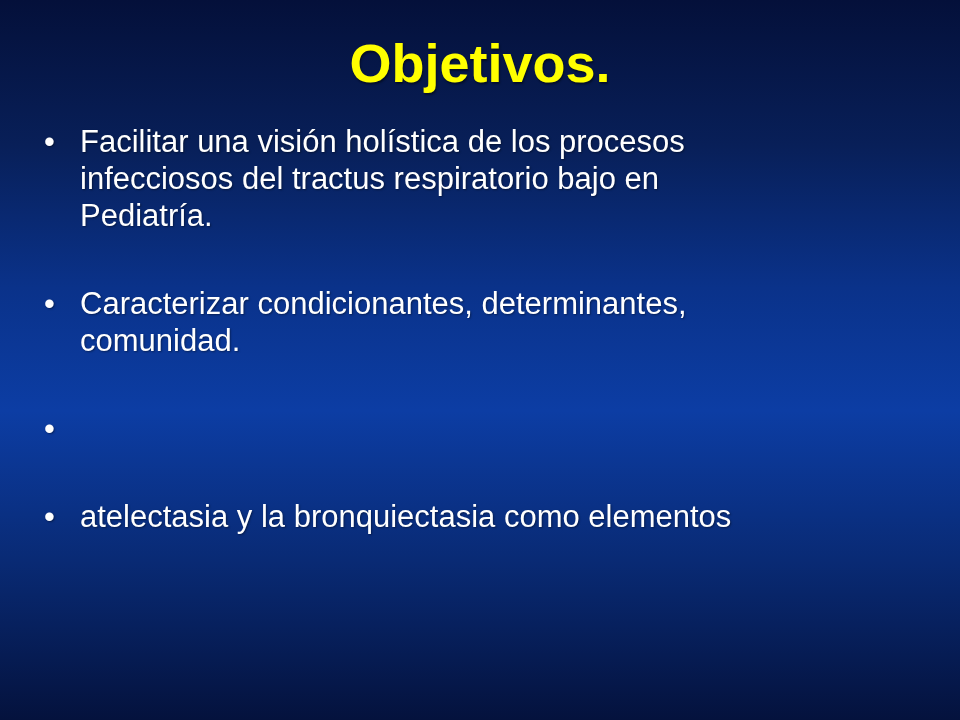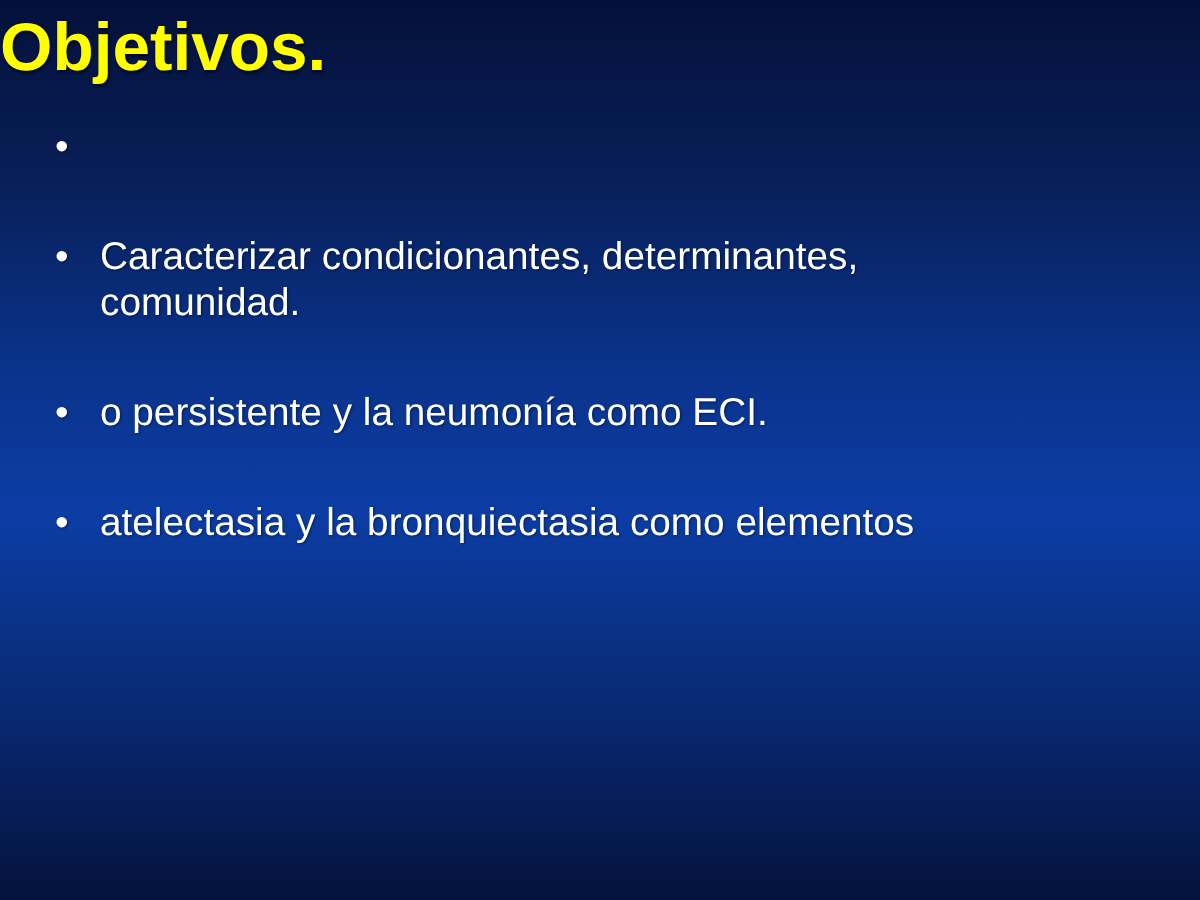--- a/index.html
+++ b/index.html
@@ -20,22 +20,22 @@
       #04103a 0%,
       #081f58 20%,
       #0a328a 40%,
       #0c3da4 57%,
       #092a74 78%,
       #04123d 100%);
     font-family: "Liberation Sans", sans-serif;
   }
   .title {
     margin: 0;
-    padding-top: 9px;
-    text-align: left;
+    padding-top: 34px;
+    text-align: center;
     color: #ffff00;
     font-size: 54px;
     line-height: 1.1;
     font-weight: bold;
     text-shadow: 1px 2px 2px rgba(0,0,0,0.45);
   }
   .bullets {
     list-style: none;
     margin: 30px 0 0 0;
     padding: 0 18px 0 44px;
@@ -59,34 +59,38 @@
 </head>
 <body>
 
 <div class="slide">
   <h1 class="title">Objetivos.</h1>
 
   <ul class="bullets">
 
     <li class="bullet">
       <span class="marker">•</span>
+      <div class="text">
+        <div class="line">Facilitar una visión holística de los procesos</div>
+        <div class="line">infecciosos del tractus respiratorio bajo en</div>
+        <div class="line">Pediatría.</div>
+      </div>
     </li>
 
     <li class="bullet">
       <span class="marker">•</span>
       <div class="text">
         <div class="line">Caracterizar condicionantes, determinantes,</div>
         <div class="line">comunidad.</div>
       </div>
     </li>
 
     <li class="bullet">
       <span class="marker">•</span>
       <div class="text">
-        <div class="line">o persistente y la neumonía como ECI.</div>
       </div>
     </li>
 
     <li class="bullet">
       <span class="marker">•</span>
       <div class="text">
         <div class="line">atelectasia y la bronquiectasia como elementos</div>
       </div>
     </li>
 

